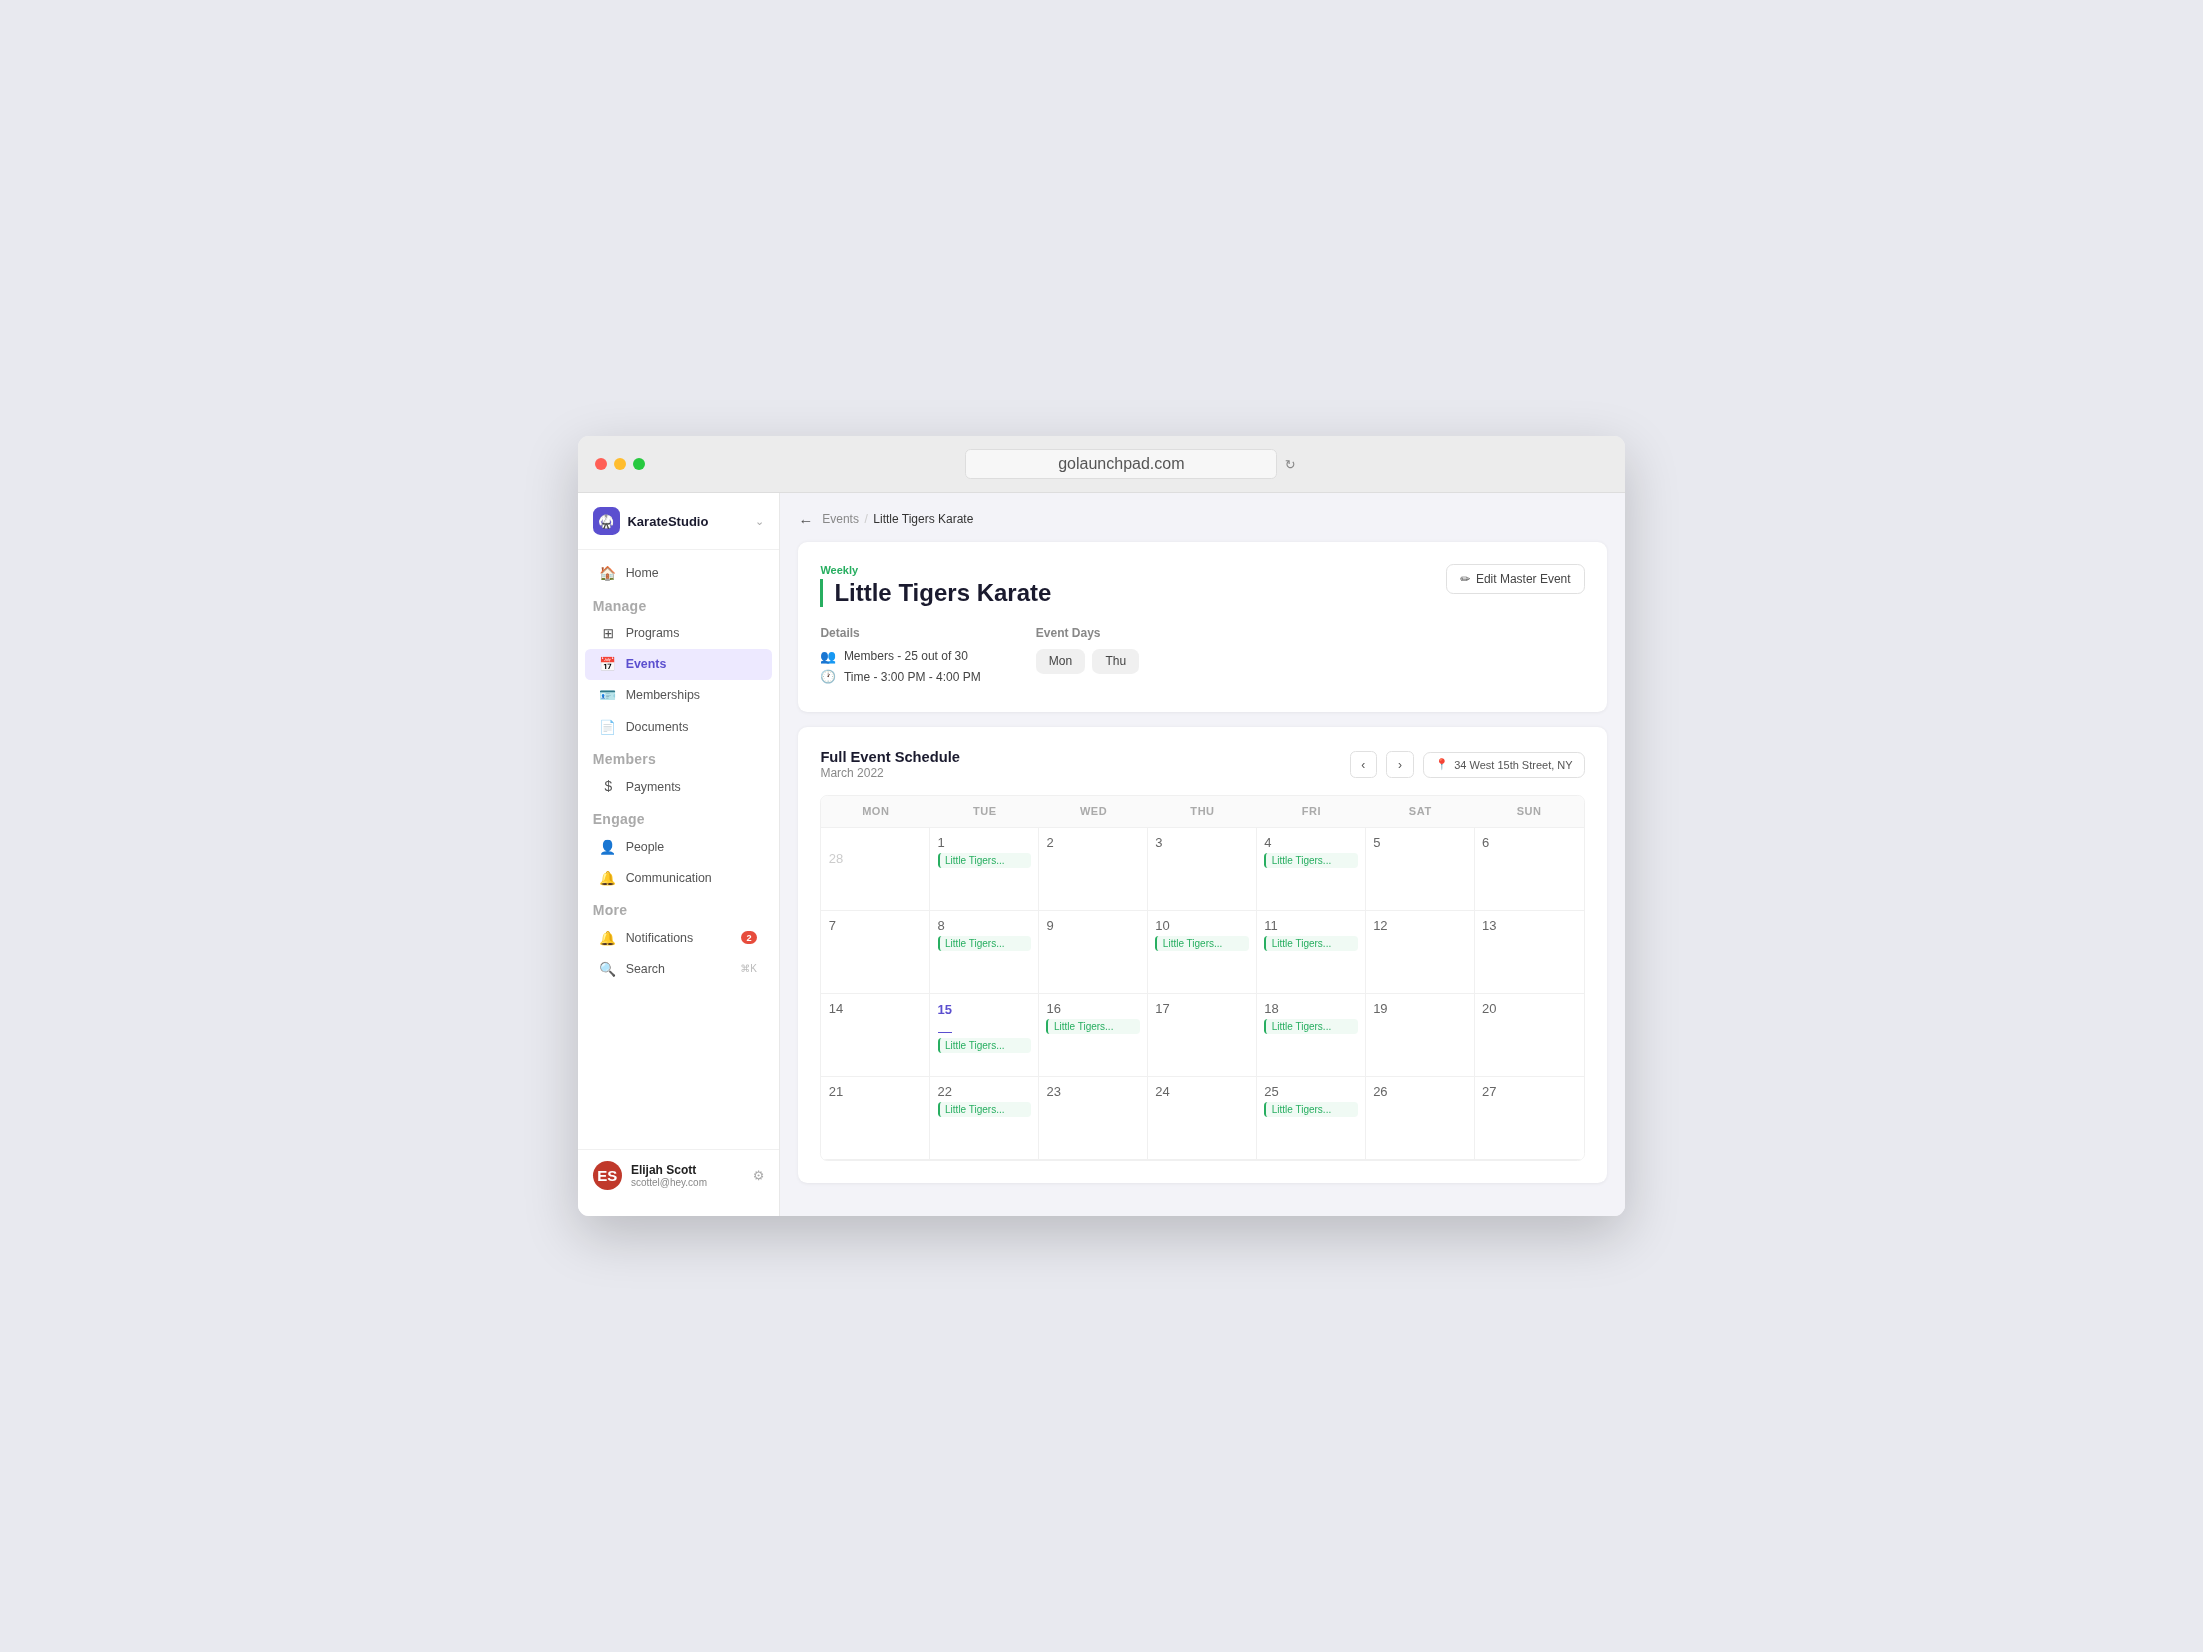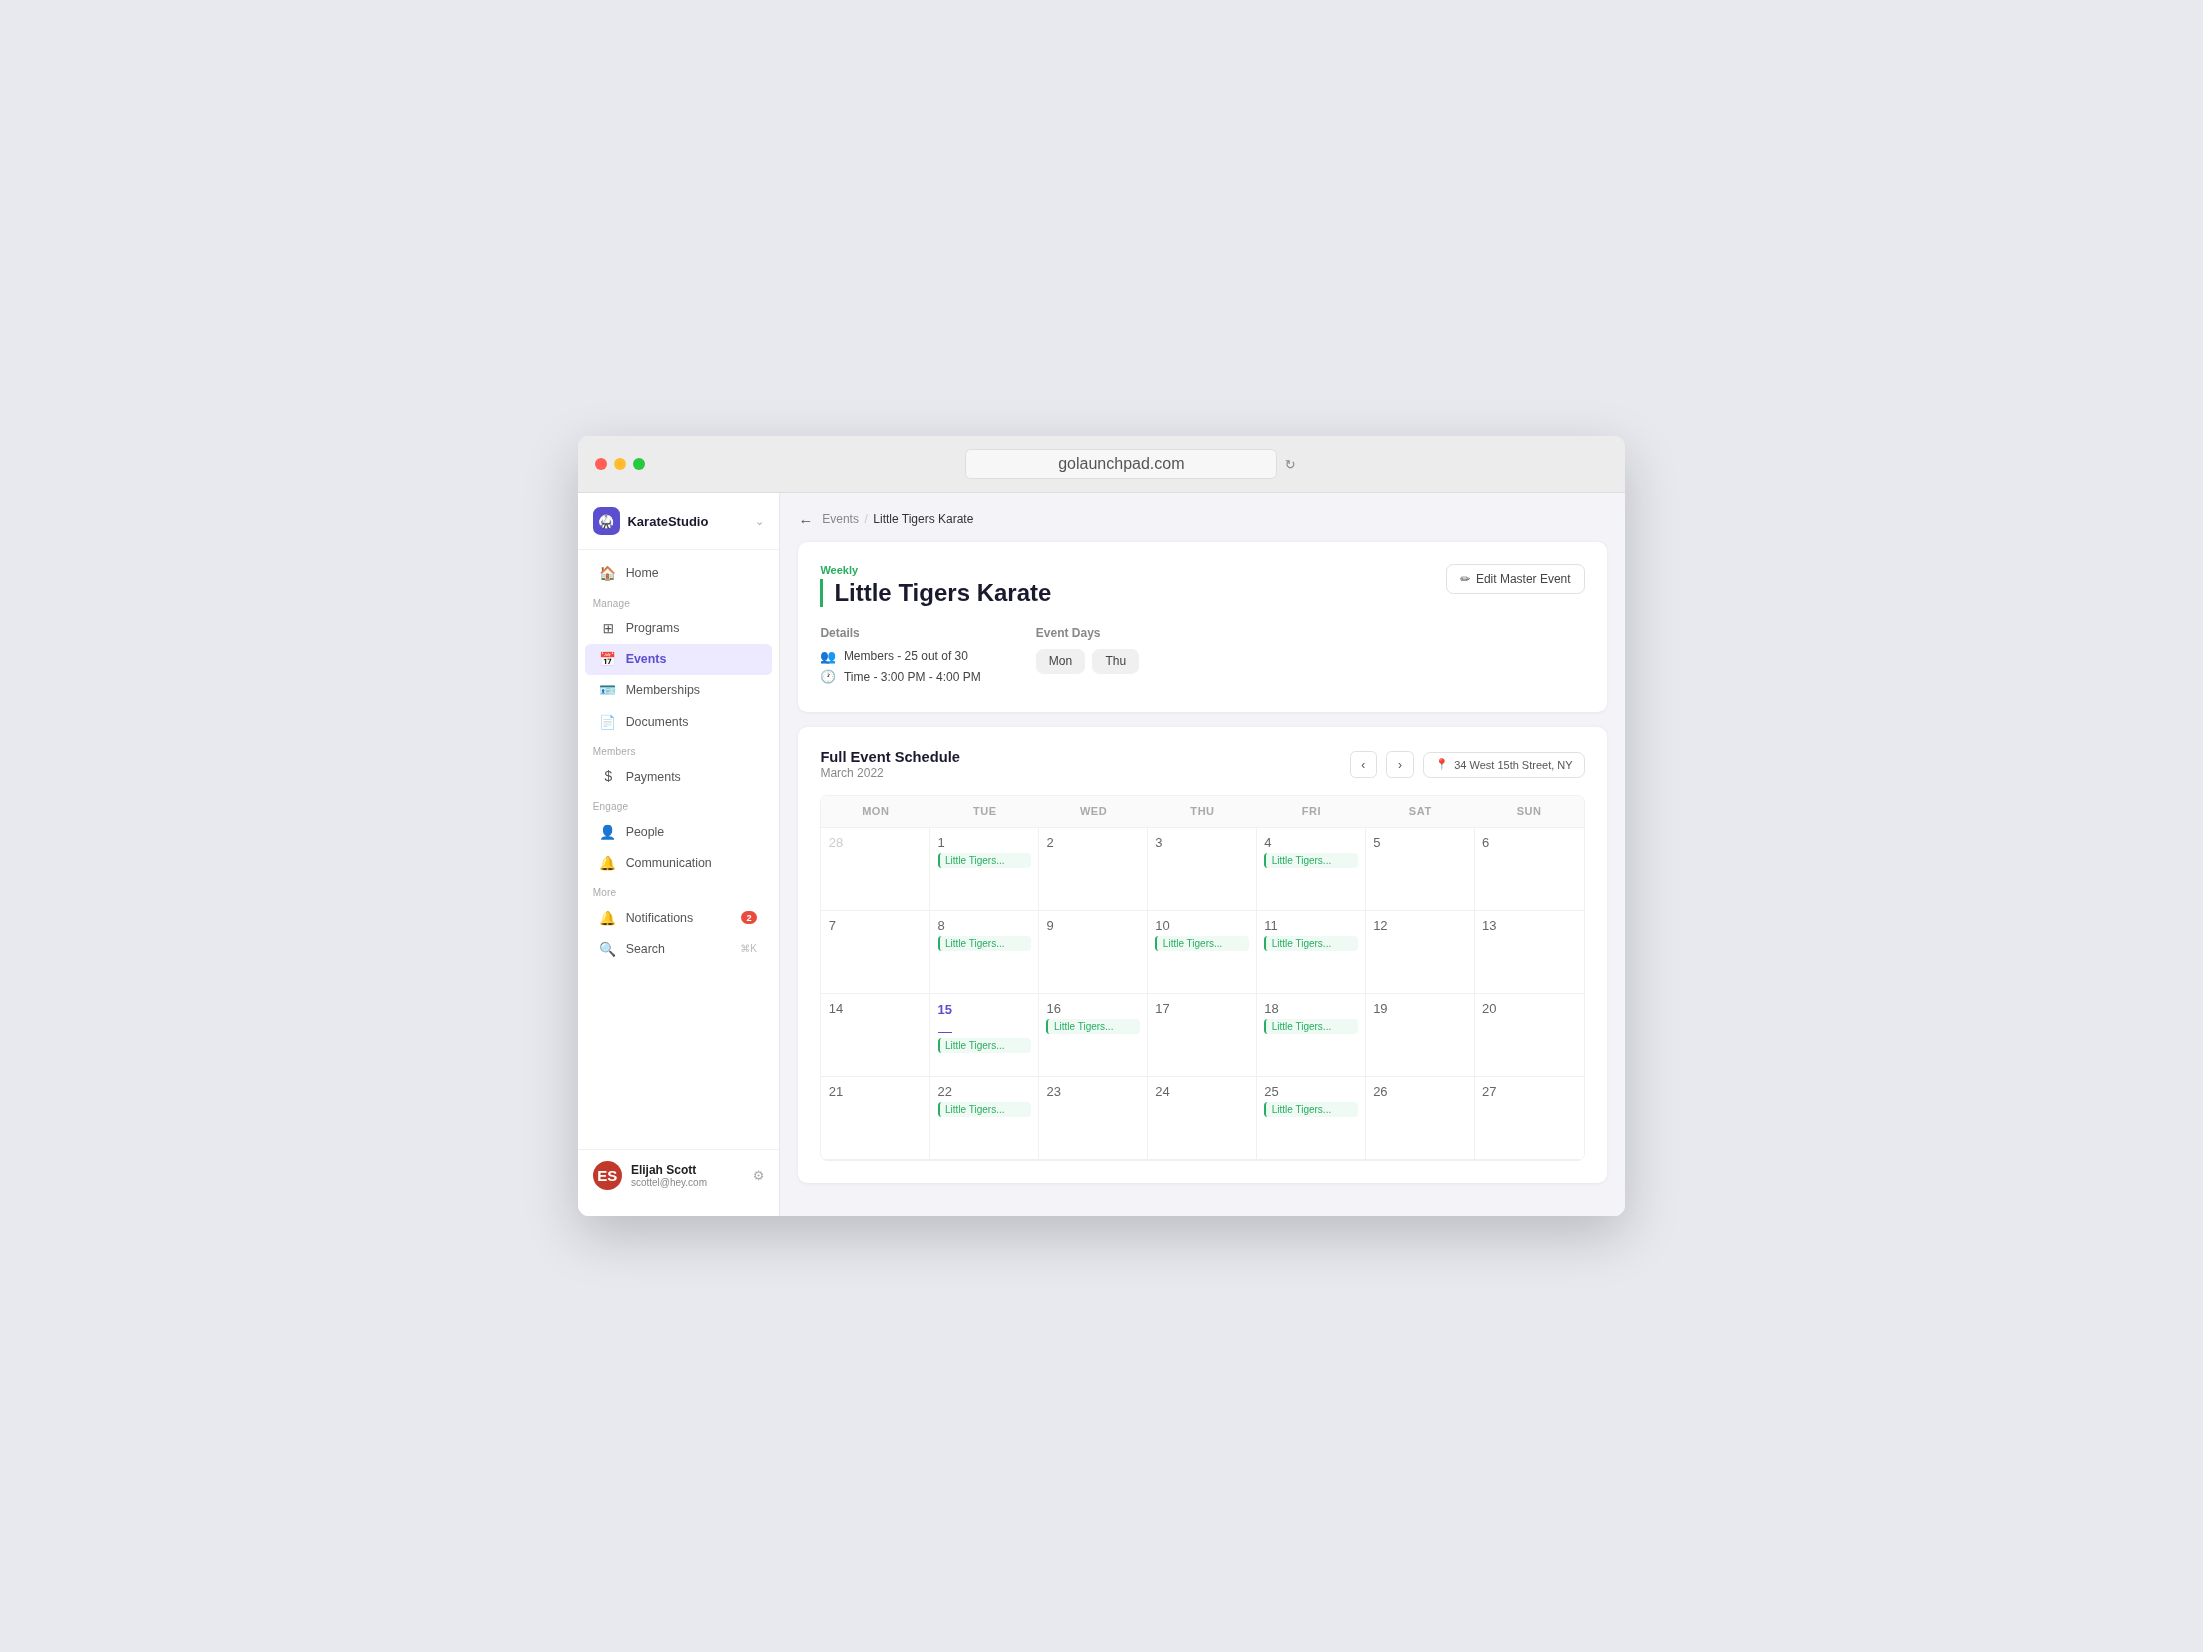--- a/index.html
+++ b/index.html
@@ -143,23 +143,23 @@
       width: 16.5px;
       height: 16.5px;
       display: flex;
       align-items: center;
       justify-content: center;
       color: inherit;
       font-size: 13.8px;
     }
 
     .section-label {
-      font-size: 10px;
+      font-size: 14px;
       color: #aaa;
-      font-weight: 400;
+      font-weight: 700;
       text-transform: none;
       padding: 9.2px 14.7px 3.7px 14.7px;
       letter-spacing: 0.02em;
     }
 
     .badge {
       background: #e74c3c;
       color: white;
       font-size: 9.2px;
       font-weight: 700;
@@ -371,21 +371,21 @@
       vertical-align: top;
     }
     .cal-cell:nth-child(7n) { border-right: none; }
 
     .cal-day-num {
       font-size: 13px;
       color: #666;
       font-weight: 400;
       margin-bottom: 3.7px;
     }
-    .cal-day-num.other-month { color: #ccc; }
+    .cal-day-num.other-month { color: #ccc; margin-top: 16px; }
     .cal-day-num.today {
       color: #5b4fcf;
       font-weight: 700;
       border-bottom: 1.8px solid #5b4fcf;
       padding-bottom: 15px;
       display: inline-block;
     }
 
     .event-chip {
       display: flex;

